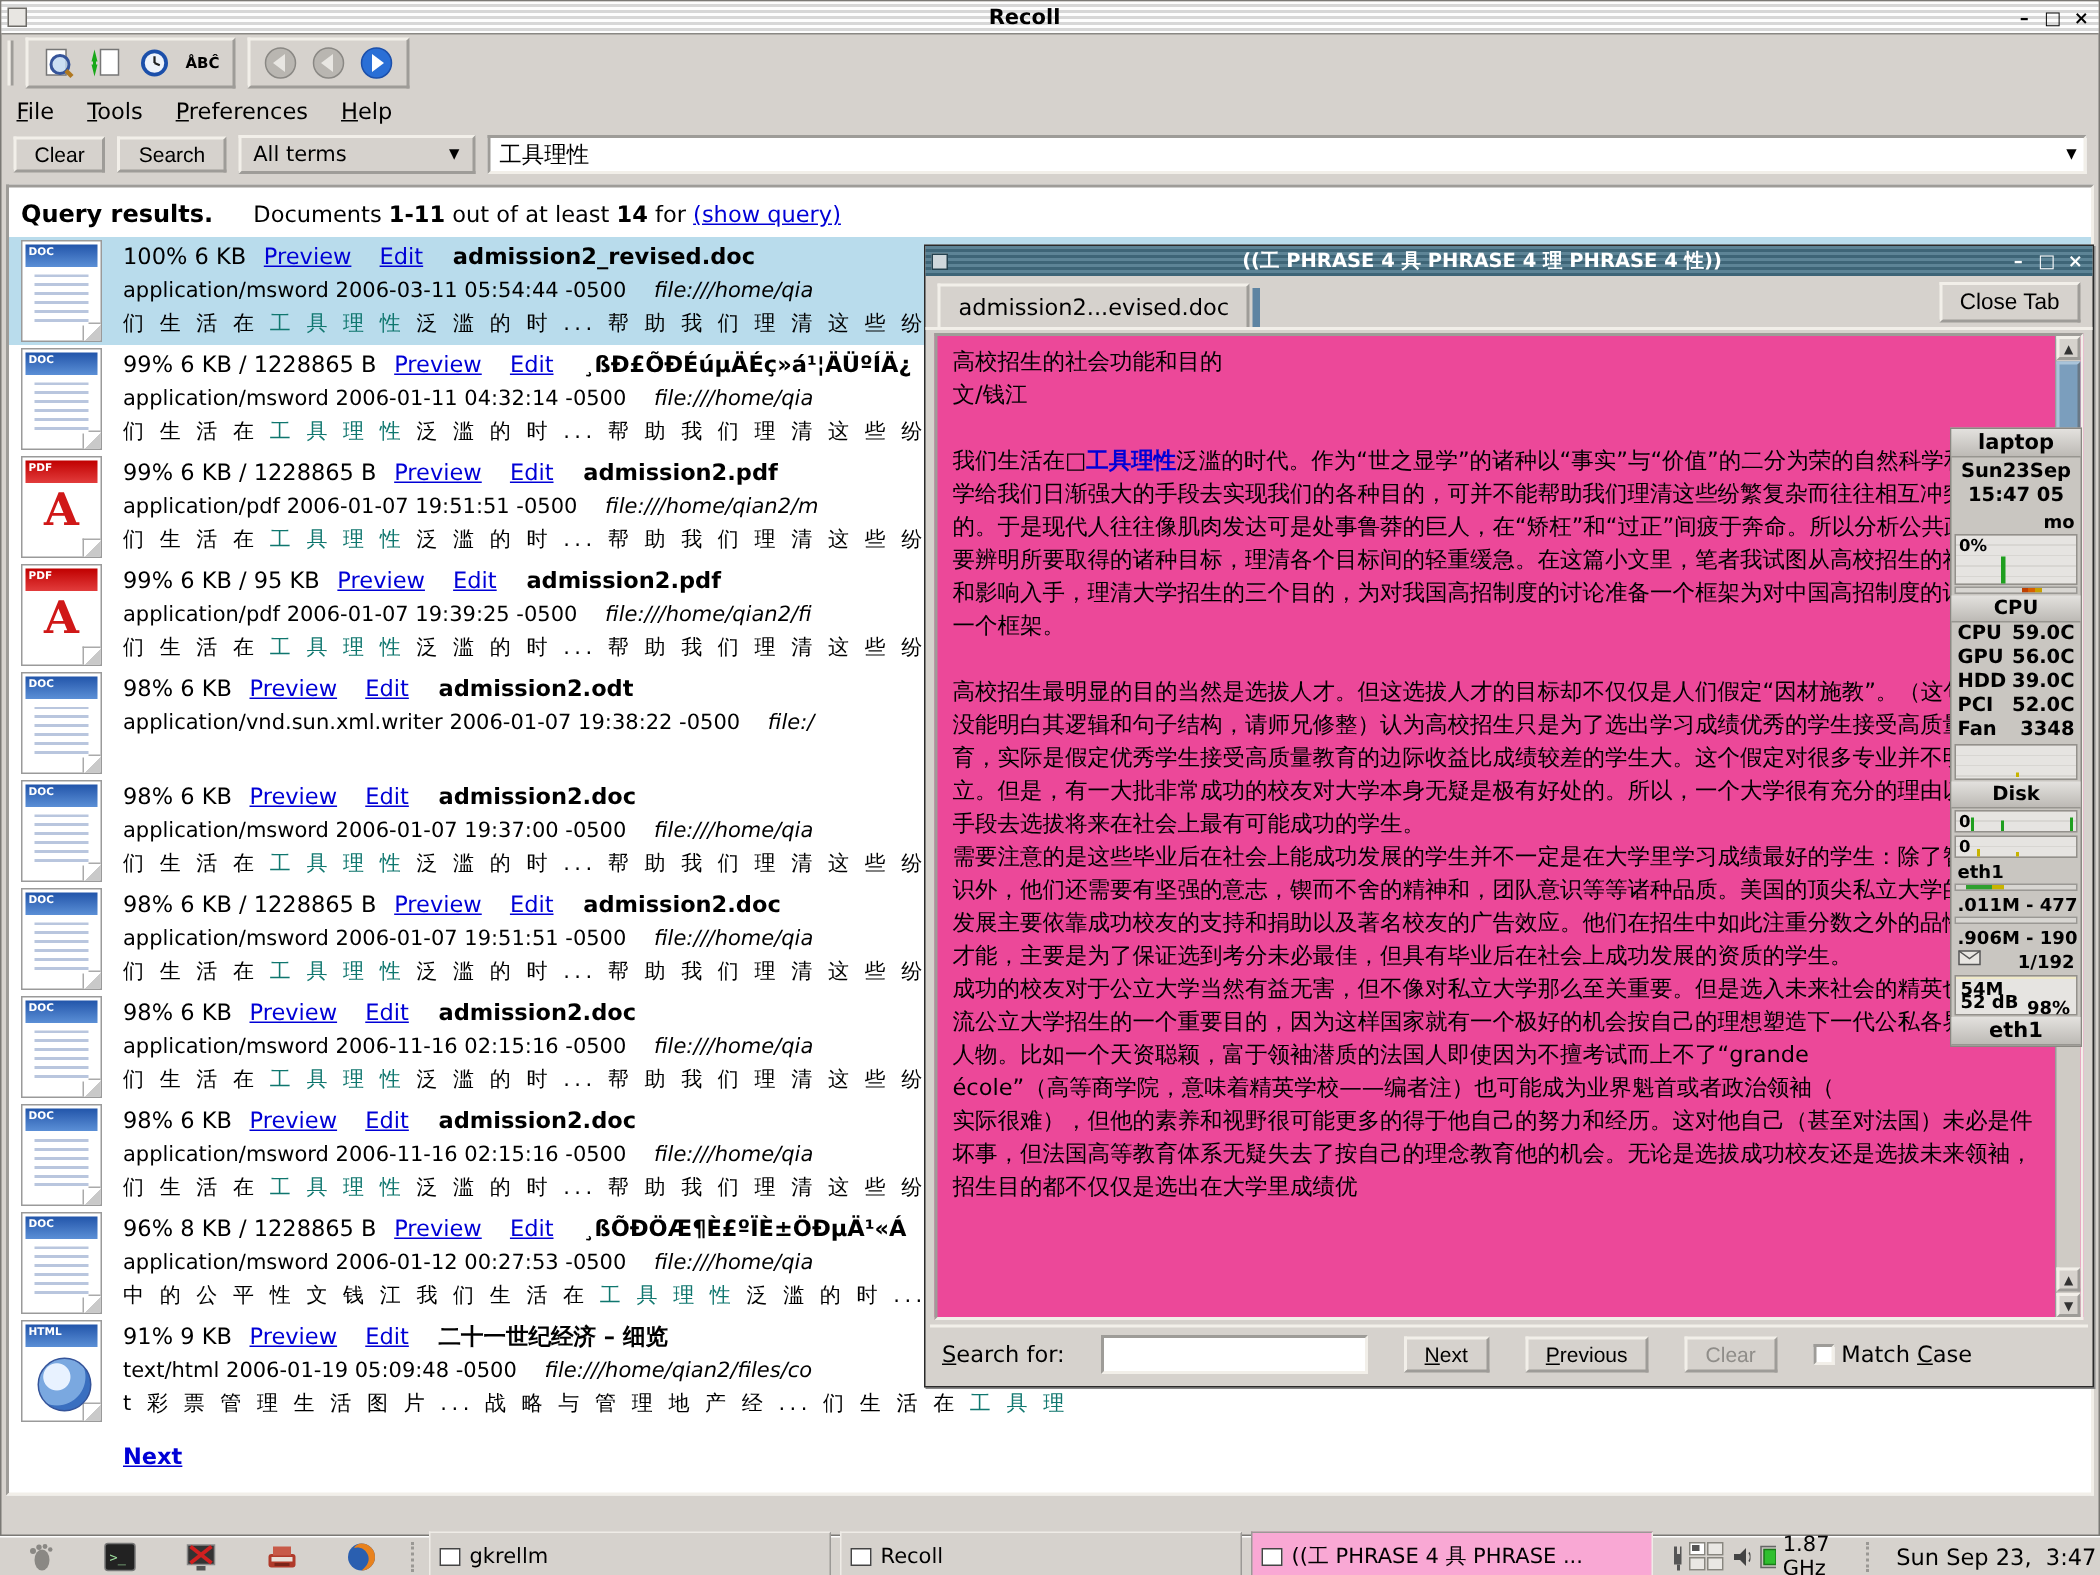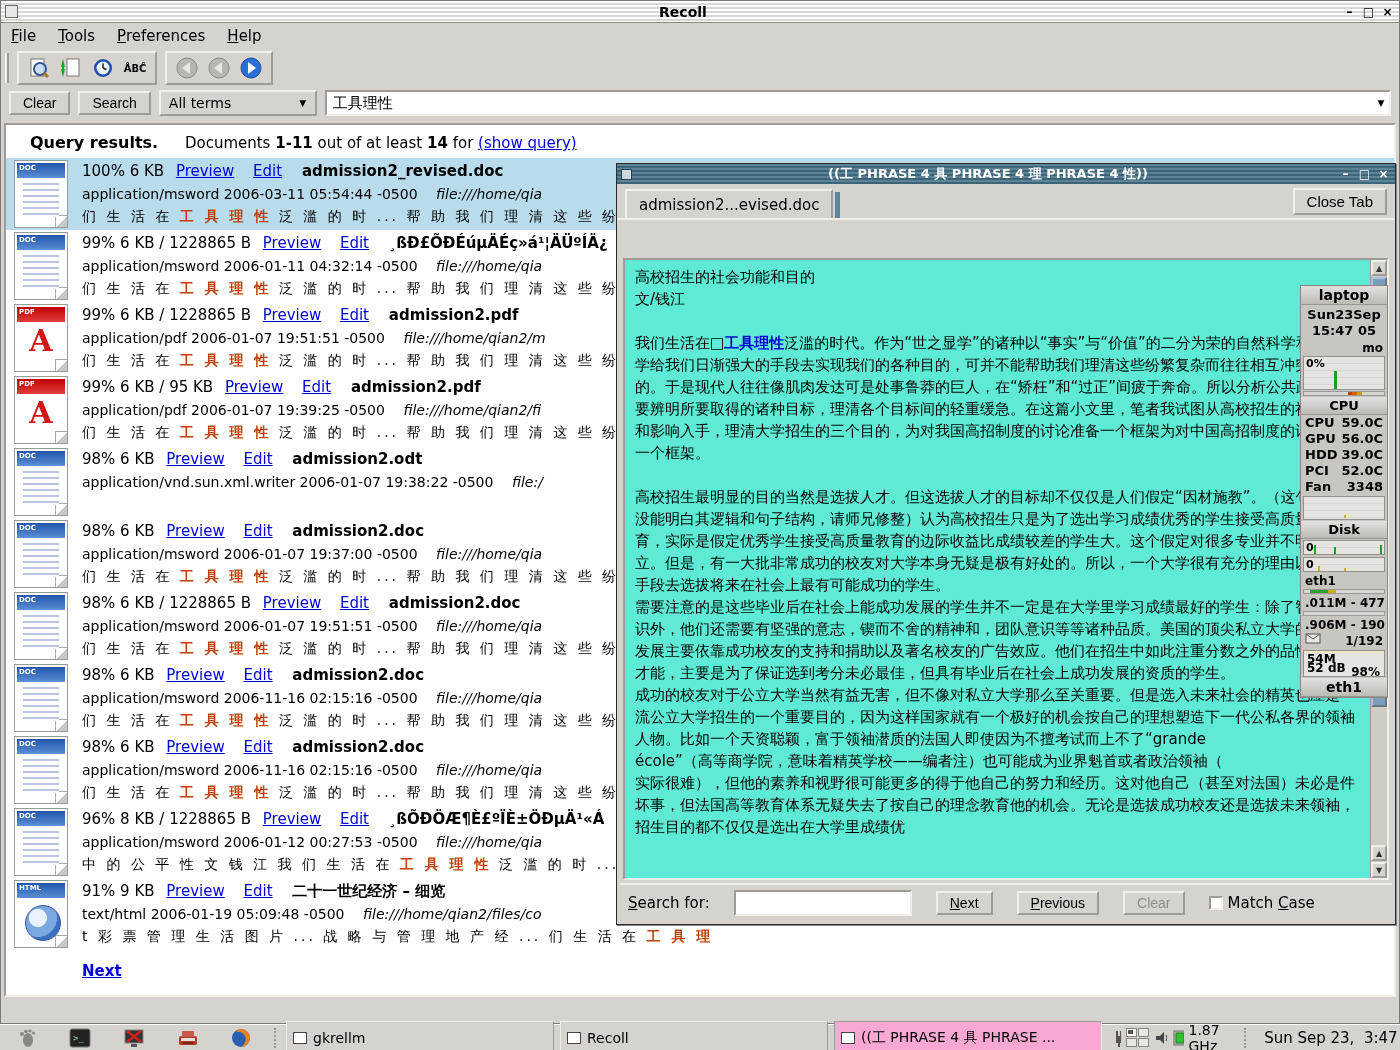--- a/index.html
+++ b/index.html
@@ -33,21 +33,21 @@
   #searchrow { height:32px; display:flex; align-items:center; gap:8px; padding:0 8px; }
   .combo { display:inline-flex; align-items:center; justify-content:space-between; background:#d6d2cd;
            border:2px outset #f2efe9; font-size:14px; padding:2px 4px 2px 8px; width:158px; height:26px; }
   .combo .arrow, .qarrow { width:16px; height:18px; display:flex; align-items:center; justify-content:center; font-size:9px; }
   .query-wrap { flex:1; display:flex; align-items:center; background:#fff; border:2px inset #f2efe9; height:26px; }
   .query-wrap input { flex:1; border:none; outline:none; font-size:15px; padding:0 6px; font-family:inherit; background:transparent; }
 
   
   #results-frame { position:absolute; left:3px; right:3px; top:122px; bottom:26px; background:#fff;
                    border:2px inset #f2efe9; overflow:hidden; }
-  .rheader { padding:8px 8px 6px 24px; font-size:15px; }
+  .rheader { padding:8px 8px 6px 8px; font-size:15px; }
   .rheader .qr { font-weight:bold; font-size:16px; margin-right:22px; }
   .rheader b { font-weight:bold; }
   a.link { color:#0000d6; text-decoration:underline; cursor:pointer; }
 
   .rrow { display:flex; padding:2px 6px 2px 8px; align-items:flex-start; }
   .rrow.sel { background:#b9dcec; }
   .ricon { width:54px; height:68px; background:#fff; border:1px solid #9a9a9a; position:relative; flex:0 0 auto;
            margin-right:14px; overflow:hidden; }
   .ricon::before { content:attr(data-badge); position:absolute; left:2px; right:2px; top:2px; height:13px;
                    font-size:7px; font-weight:bold; color:#fff; padding:1px 2px; }
@@ -62,38 +62,38 @@
                       background:radial-gradient(circle at 35% 35%, #e8f2ff 0 28%, #7aa8e0 30% 60%, #3a6fc0 62% 100%); border:1px solid #35549a; }
   .fold { position:absolute; right:-1px; bottom:-1px; width:13px; height:13px;
           background:linear-gradient(135deg,#fff 0 49%,#c9c9c9 50% 100%); border-left:1px solid #aaa; border-top:1px solid #aaa; }
   .rtext { min-width:0; }
   .l1 { font-size:15px; line-height:23px; white-space:nowrap; }
   .l1 a.link { margin:0 7px; }
   .rtitle { font-weight:bold; margin-left:8px; }
   .l2 { font-size:14px; line-height:22px; white-space:nowrap; }
   .l2 .url { font-style:italic; margin-left:14px; }
   .l3 { font-size:14px; line-height:23px; white-space:nowrap; letter-spacing:3px; overflow:hidden; }
-  .hl { color:#c2410c; font-weight:bold; }
+  .hl { color:#0f766e; font-weight:normal; }
   .next-link { display:inline-block; margin:12px 0 0 76px; font-weight:bold; font-size:15px; }
 
   
   #preview-window { position:absolute; left:616px; top:163px; width:780px; height:762px;
                     background:#d6d2cd; border:1px solid #2a2a2a; box-shadow:1px 1px 0 #888; }
   .ptitle { height:20px; background:repeating-linear-gradient(180deg,#5d8496 0 2px,#3e6577 2px 4px);
             color:#fff; display:flex; align-items:center; padding:0 4px; }
   .ptitle .wicon { width:11px; height:11px; background:#cfd8dc; border:1px solid #24424f; margin-right:6px; }
   .ptitle .ttext { flex:1; text-align:center; font-weight:bold; font-size:13px; }
   .ptitle .winbtns { color:#fff; }
   .tabrow { height:36px; position:relative; padding:4px 6px 0 8px; display:flex; align-items:flex-end; }
   .tab { background:#d6d2cd; border:2px outset #f2efe9; border-bottom:none; font-size:15px; padding:5px 12px 6px; }
   .tab-accent { width:5px; height:28px; background:#5e84a2; margin-left:2px; }
   .closetab { position:absolute; right:8px; top:4px; height:27px; font-size:15px; }
   .tabline { position:absolute; left:0; right:0; bottom:0; height:2px; border-top:2px outset #f2efe9; }
-  .pcontent { position:absolute; left:6px; right:6px; top:58px; bottom:44px; background:#5eead4;
-              border:2px inset #f2efe9; overflow:hidden;margin-top:36px; }
+  .pcontent { position:absolute; left:6px; right:6px; top:58px; bottom:44px; background:#ec4899;
+              border:2px inset #f2efe9; overflow:hidden; }
   .ptext { position:absolute; inset:6px 24px 4px 10px; font-size:15px; line-height:22px;
            white-space:pre-wrap; word-break:break-all; overflow:hidden; }
   .phl { color:#0000d6; font-weight:bold; }
   .vscroll { position:absolute; top:0; bottom:0; right:0; width:17px; background:#cfcbc5; border-left:1px solid #9a9a9a; }
   .sbtn { position:absolute; left:0; width:16px; height:16px; background:#d6d2cd; border:2px outset #f2efe9;
           font-size:8px; display:flex; align-items:center; justify-content:center; color:#333; }
   .sthumb { position:absolute; left:0; top:17px; width:16px; height:430px; background:#7b9ebd; border:2px outset #a9c4da; }
   .findbar { position:absolute; left:3px; right:3px; bottom:3px; height:38px; border-top:2px outset #f2efe9;
              display:flex; align-items:center; gap:24px; padding:0 8px; font-size:15px; }
   .findbar input[type=text] { width:178px; height:26px; border:2px inset #f2efe9; font-size:14px; padding:0 4px; font-family:inherit; }
@@ -136,27 +136,20 @@
 
 <div id="main-window">
   <div class="titlebar">
     <span class="wicon"></span>
     <span class="ttext">Recoll</span>
     <span class="winbtns">
       <span>–</span>
       <span>□</span>
       <span>×</span>
     </span>
-  </div>
-
-  <div id="menubar">
-    <span><u>F</u>ile</span>
-    <span><u>T</u>ools</span>
-    <span><u>P</u>references</span>
-    <span><u>H</u>elp</span>
   </div>
 
   <div id="toolbar">
     <span class="thandle"></span>
     <div class="tgroup">
       <span class="tbtn">
         <svg width="22" height="22">
             <rect x="3" y="2" width="13" height="17" fill="#fff" stroke="#777"></rect>
             <circle cx="12" cy="12" r="6" fill="rgba(190,215,240,.8)" stroke="#35549a" stroke-width="2"></circle>
             <line x1="16" y1="16" x2="20" y2="20" stroke="#b07820" stroke-width="3"></line>
@@ -195,20 +188,27 @@
       </span>
       <span class="tbtn">
         <svg width="24" height="24">
             <circle cx="12" cy="12" r="10" fill="#2a6fd6" stroke="#1b4faa"></circle>
             <polygon points="9,6 17,12 9,18" fill="#fff"></polygon>
           </svg>
       </span>
     </div>
   </div>
 
+  <div id="menubar">
+    <span><u>F</u>ile</span>
+    <span><u>T</u>ools</span>
+    <span><u>P</u>references</span>
+    <span><u>H</u>elp</span>
+  </div>
+
   <div id="searchrow">
     <button class="btn">Clear</button>
     <button class="btn">Search</button>
     <span class="combo">
       <span>All terms</span>
       <span class="arrow">▼</span>
     </span>
     <span class="query-wrap">
       <input type="text" value="工具理性" style="">
       <span class="qarrow">▼</span>

